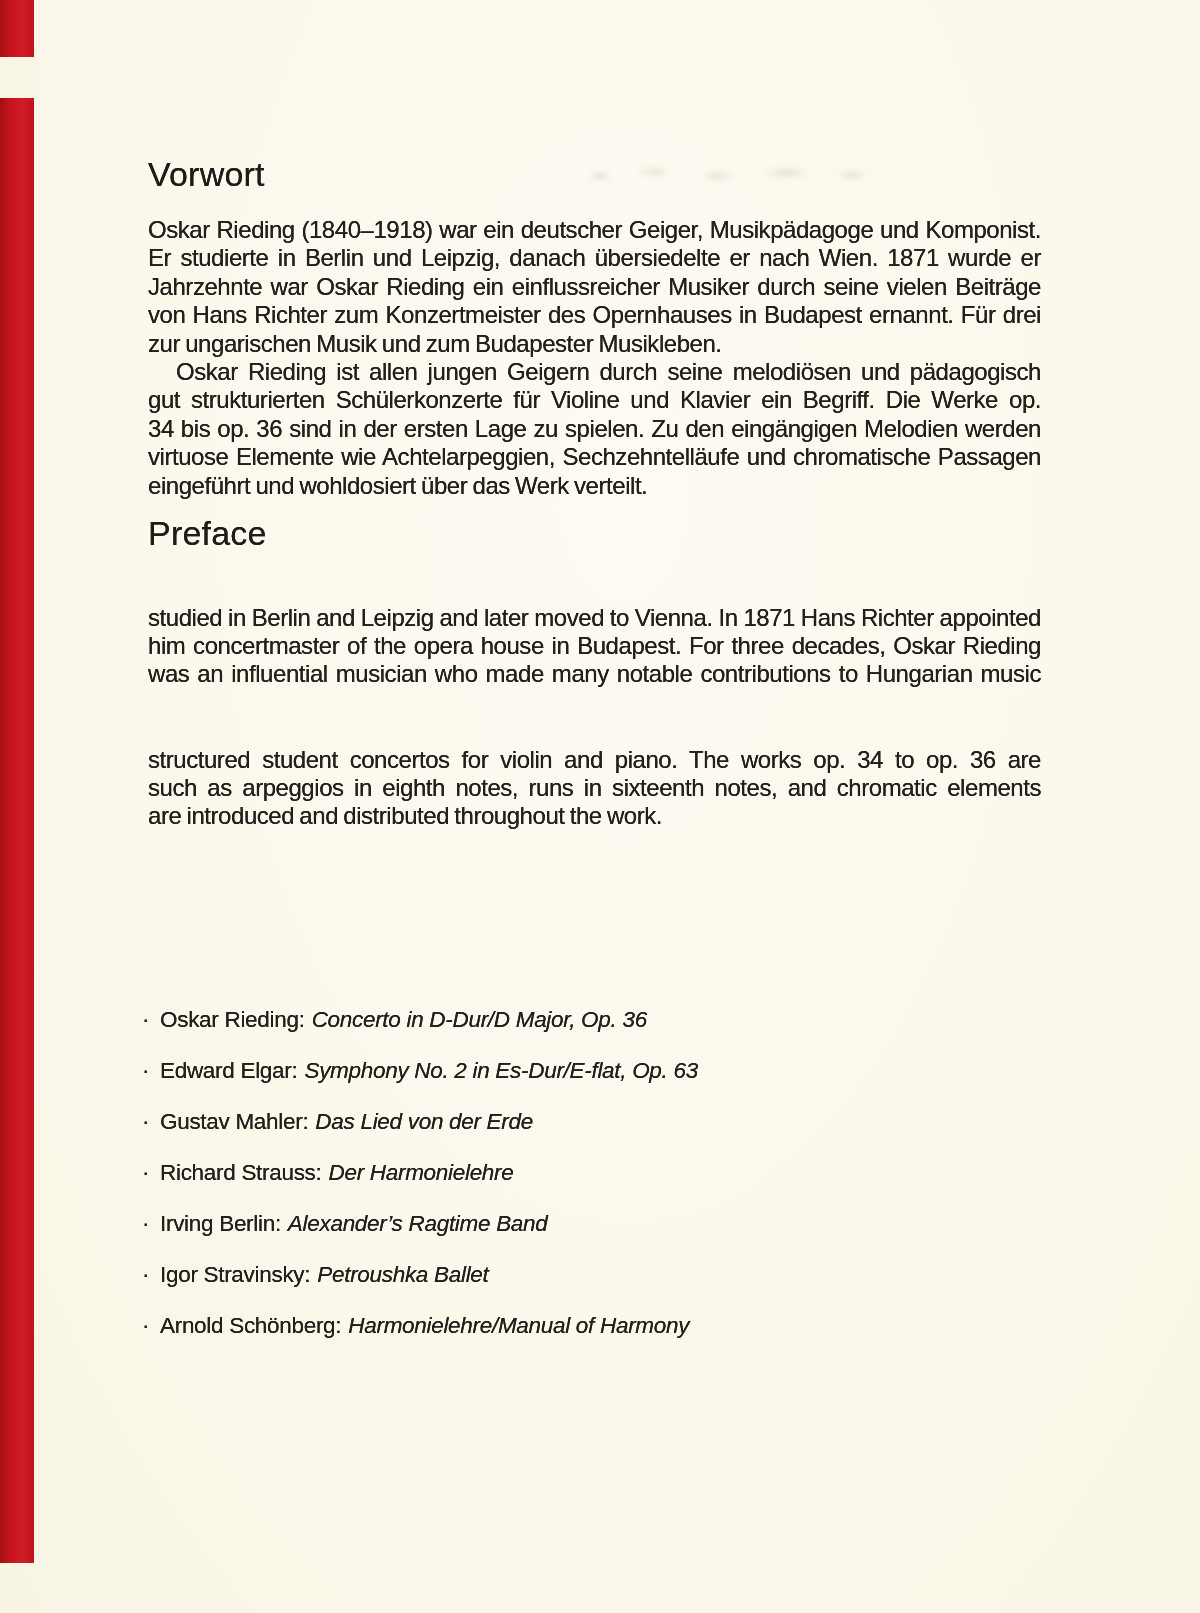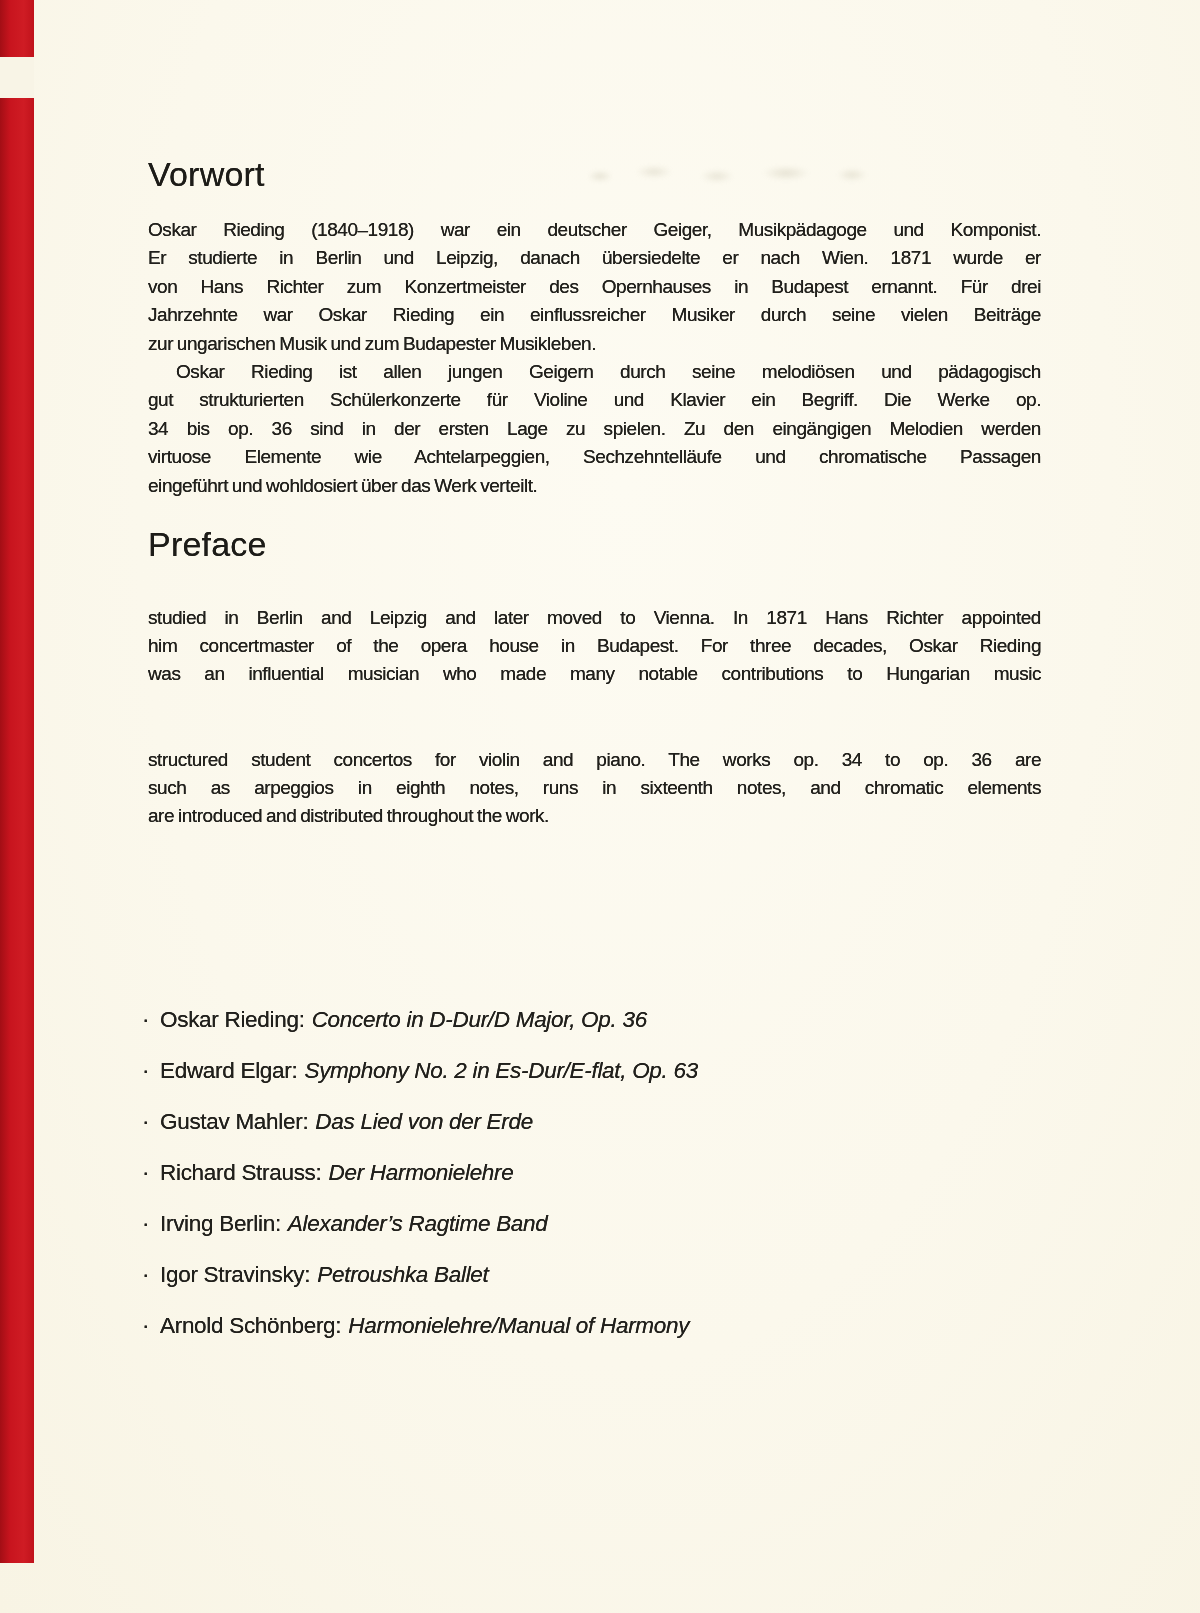--- a/index.html
+++ b/index.html
@@ -41,21 +41,21 @@
     letter-spacing:.2px;color:#1d1c18;
     text-shadow:0 0 .35px currentColor;
     white-space:nowrap;
   }
   .block{
     position:absolute;left:148px;width:893px;
     color:#21201c;
   }
   .tline{
     height:28.4px;line-height:28.4px;
-    font-size:19px;letter-spacing:-.45px;word-spacing:-1px;
+    font-size:24px;letter-spacing:-.45px;word-spacing:-1px;
     text-align:justify;text-align-last:justify;
     text-shadow:0 0 .35px currentColor;
     overflow:visible;
   }
   .tline.last{text-align-last:left;}
   .tline.indent{text-indent:28px;}
   .list{
     position:absolute;left:148px;top:1006px;width:920px;
   }
   .item{
@@ -77,34 +77,34 @@
     <div class="stripe-gap"></div>
   </div>
 
   <div class="ghost"></div>
 
   <h1 class="h" style="top:154px">Vorwort</h1>
 
   <div class="block" style="top:216px">
       <div class="tline">Oskar Rieding (1840–1918) war ein deutscher Geiger, Musikpädagoge und Komponist.</div>
       <div class="tline">Er studierte in Berlin und Leipzig, danach übersiedelte er nach Wien. 1871 wurde er</div>
+      <div class="tline">Jahrzehnte war Oskar Rieding ein einflussreicher Musiker durch seine vielen Beiträge</div>
       <div class="tline">von Hans Richter zum Konzertmeister des Opernhauses in Budapest ernannt. Für drei</div>
-      <div class="tline">Jahrzehnte war Oskar Rieding ein einflussreicher Musiker durch seine vielen Beiträge</div>
       <div class="tline last">zur ungarischen Musik und zum Budapester Musikleben.</div>
     </div>
 
   <div class="block" style="top:358px">
       <div class="tline indent">Oskar Rieding ist allen jungen Geigern durch seine melodiösen und pädagogisch</div>
       <div class="tline">gut strukturierten Schülerkonzerte für Violine und Klavier ein Begriff. Die Werke op.</div>
       <div class="tline">34 bis op. 36 sind in der ersten Lage zu spielen. Zu den eingängigen Melodien werden</div>
       <div class="tline">virtuose Elemente wie Achtelarpeggien, Sechzehntelläufe und chromatische Passagen</div>
       <div class="tline last">eingeführt und wohldosiert über das Werk verteilt.</div>
     </div>
 
-  <h1 class="h" style="top:524px">Preface</h1>
+  <h1 class="h" style="top:513px">Preface</h1>
 
   <div class="block" style="top:603.6px">
       <div class="tline">studied in Berlin and Leipzig and later moved to Vienna. In 1871 Hans Richter appointed</div>
       <div class="tline">him concertmaster of the opera house in Budapest. For three decades, Oskar Rieding</div>
       <div class="tline">was an influential musician who made many notable contributions to Hungarian music</div>
     </div>
 
   <div class="block" style="top:745.6px">
       <div class="tline">structured student concertos for violin and piano. The works op. 34 to op. 36 are</div>
       <div class="tline">such as arpeggios in eighth notes, runs in sixteenth notes, and chromatic elements</div>

